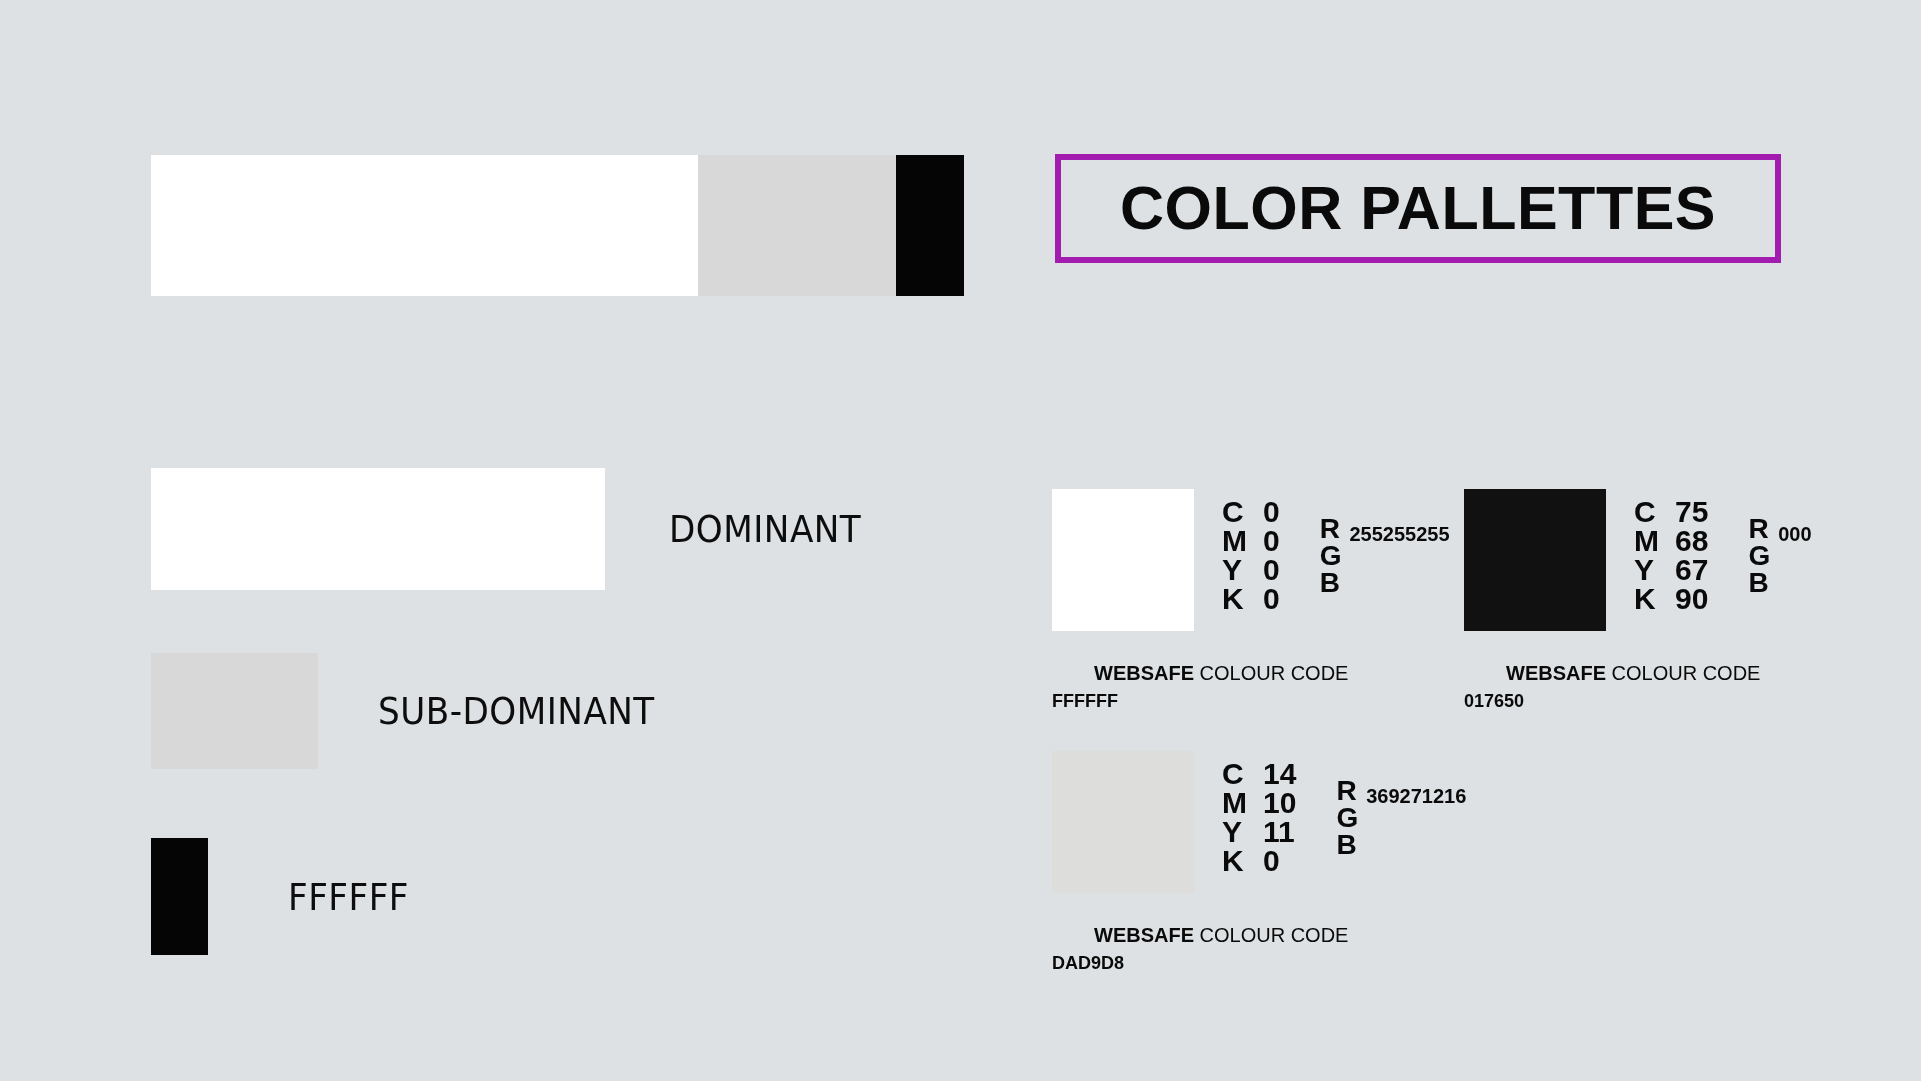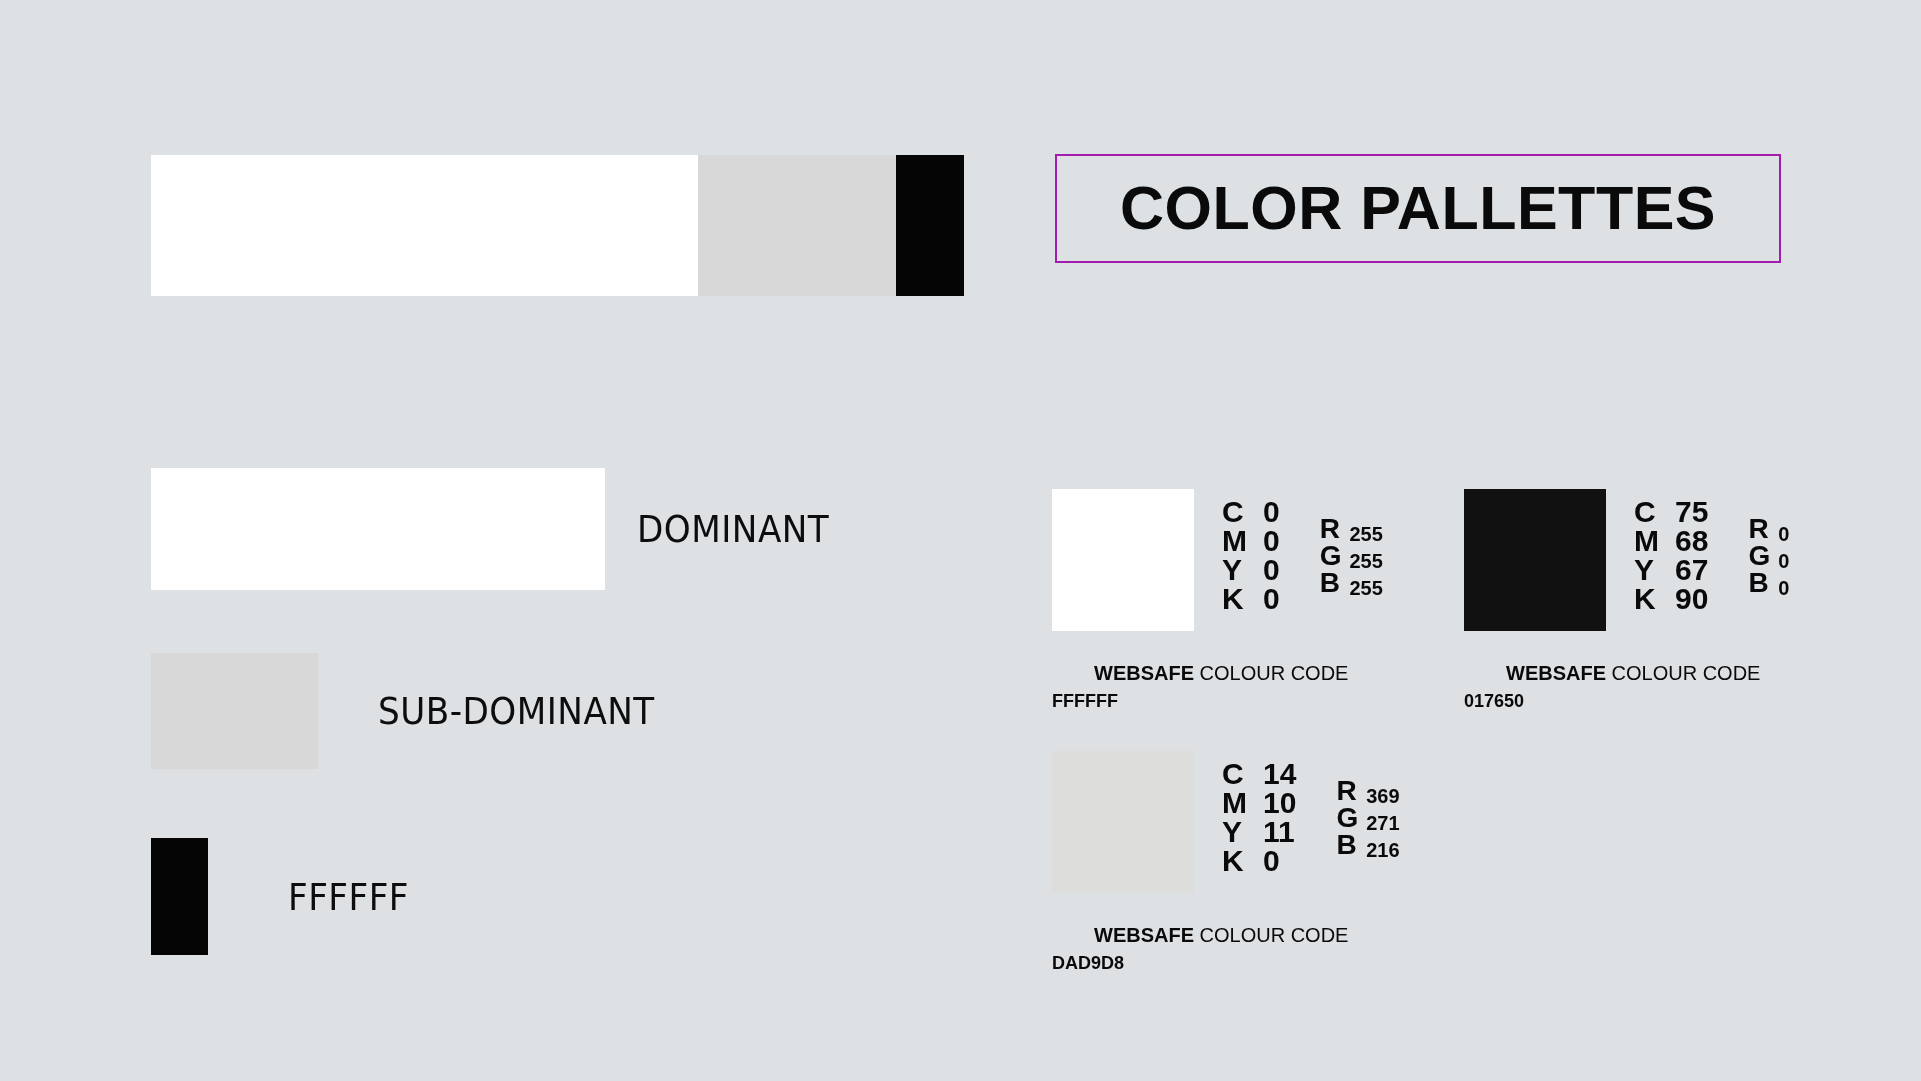--- a/index.html
+++ b/index.html
@@ -32,21 +32,21 @@
   #proportion-bar .seg-sub      { width: 198px; }
   #proportion-bar .seg-accent   { width: 68px;  }
 
   
   #title-box {
     position: absolute;
     left: 1055px;
     top: 154px;
     width: 726px;
     height: 109px;
-    border: 2px solid #a21caf;
+    border: 6px solid #a21caf;
     box-sizing: border-box;
     display: flex;
     align-items: center;
     justify-content: center;
   }
   #title-text {
     font-size: 61px;
     font-weight: bold;
     letter-spacing: 0.5px;
     color: #0a0a0a;
@@ -66,21 +66,21 @@
     font-size: 38px;
     font-weight: 400;
     color: #0d0d0d;
     white-space: nowrap;
     margin-left: 38px;
     letter-spacing: 0.5px;
   }
 
   #legend-dominant { left: 151px; top: 468px; }
   #legend-dominant .legend-swatch { width: 454px; height: 122px; }
-  #legend-dominant .legend-label  { margin-left: 32px; }
+  #legend-dominant .legend-label  { margin-left: 64px; }
 
   #legend-sub { left: 151px; top: 653px; gap: 10px; }
   #legend-sub .legend-swatch { width: 167px; height: 116px; }
   #legend-sub .legend-label  { margin-left: 50px; }
 
   #legend-accent { left: 151px; top: 838px; }
   #legend-accent .legend-swatch { width: 57px; height: 117px; }
   #legend-accent .legend-label  { margin-left: 80px; }
 
   
@@ -132,21 +132,21 @@
     flex-direction: column;
   }
   .rgb-letters span {
     font-size: 28px;
     font-weight: bold;
     line-height: 27px;
     color: #0a0a0a;
   }
   .rgb-values {
     display: flex;
-    flex-direction: column;
+    flex-direction: row;
     margin-left: 8px;
     padding-top: 6px;
   }
   .rgb-values span {
     font-size: 20px;
     font-weight: bold;
     line-height: 27px;
     color: #0a0a0a;
   }
 

